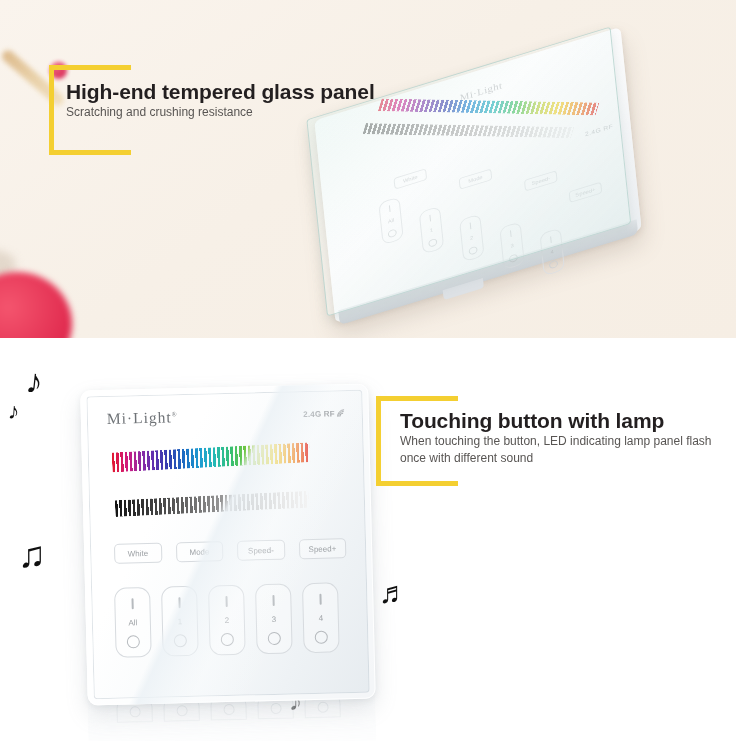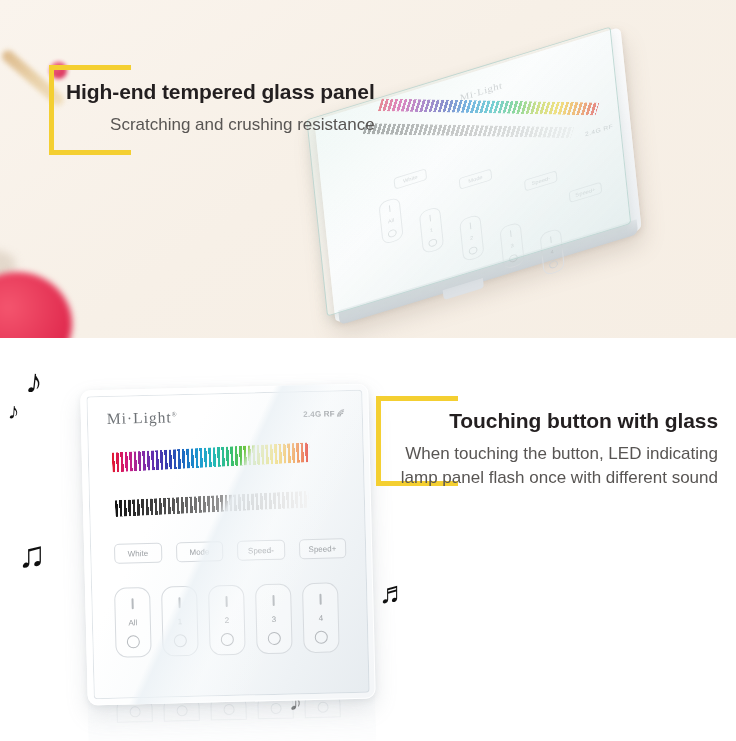--- a/index.html
+++ b/index.html
@@ -64,34 +64,33 @@
   }
 
   
   .bracket {
     position: absolute;
     border: 5px solid #f4cf31;
   }
   .bracket.top-b { left: 49px; top: 65px; width: 82px; height: 90px; border-right: none; }
   .bracket.bottom-b { left: 376px; top: 396px; width: 82px; height: 90px; border-right: none; }
 
-  .headline-block { position: absolute; text-align: right; }
+  .headline-block { position: absolute; }
   .headline-block.top-h { left: 66px; top: 80px; }
   .headline-block.bottom-h { left: 400px; top: 409px; }
 
   .headline {
     font-size: 21px;
     font-weight: bold;
     color: #231f20;
     letter-spacing: -.1px;
     white-space: nowrap;
   }
   .subline {
-    margin-top: 9px;
-    font-size: 17px;
+    font-size: 12px;
     color: #585553;
     line-height: 1.42;
     font-weight: normal;
   }
   .subline.wide { max-width: 318px; white-space: normal; }
 
   
   .photo-top {
     position: absolute;
     left: 300px; top: 40px;
@@ -582,18 +581,18 @@
             <div class="zone-label">4</div>
             <div class="zone-off"></div>
           </div>
         </div>
       </div>
       <div class="panel-sheen"></div>
     </div>
 
     <div class="bracket bottom-b" style="left:376px; top:58px;"></div>
     <div class="headline-block bottom-h" style="left:400px; top:71px;">
-      <div class="headline">Touching button with glass</div>
+      <div class="headline">Touching button with lamp</div>
       <div class="subline wide">When touching the button, LED indicating lamp panel flash once with different sound</div>
     </div>
   </div>
 
 </div>
 
 </body></html>

